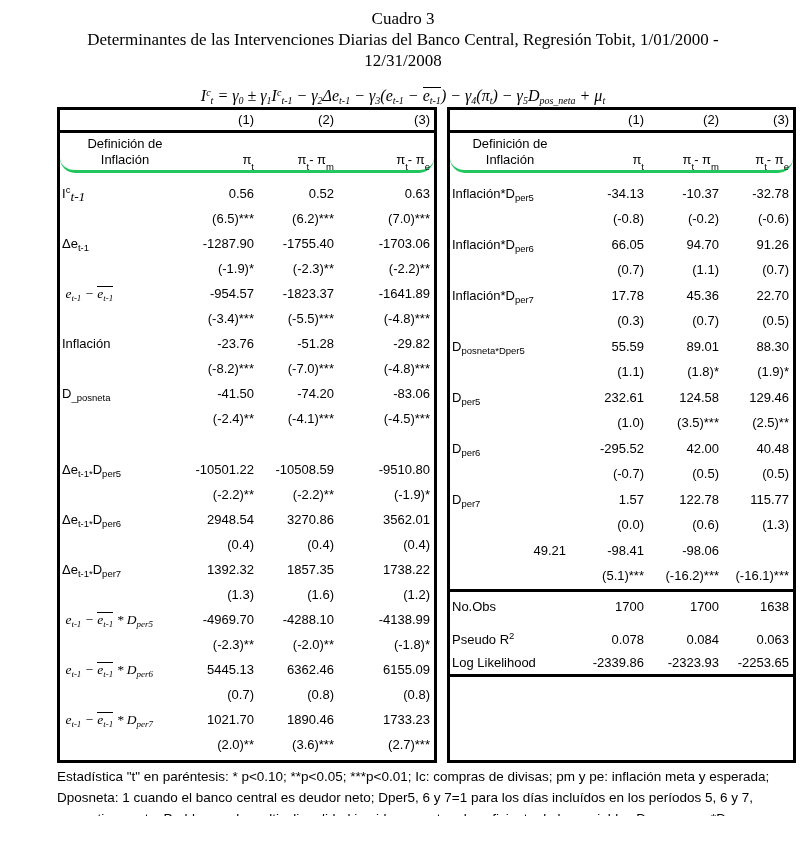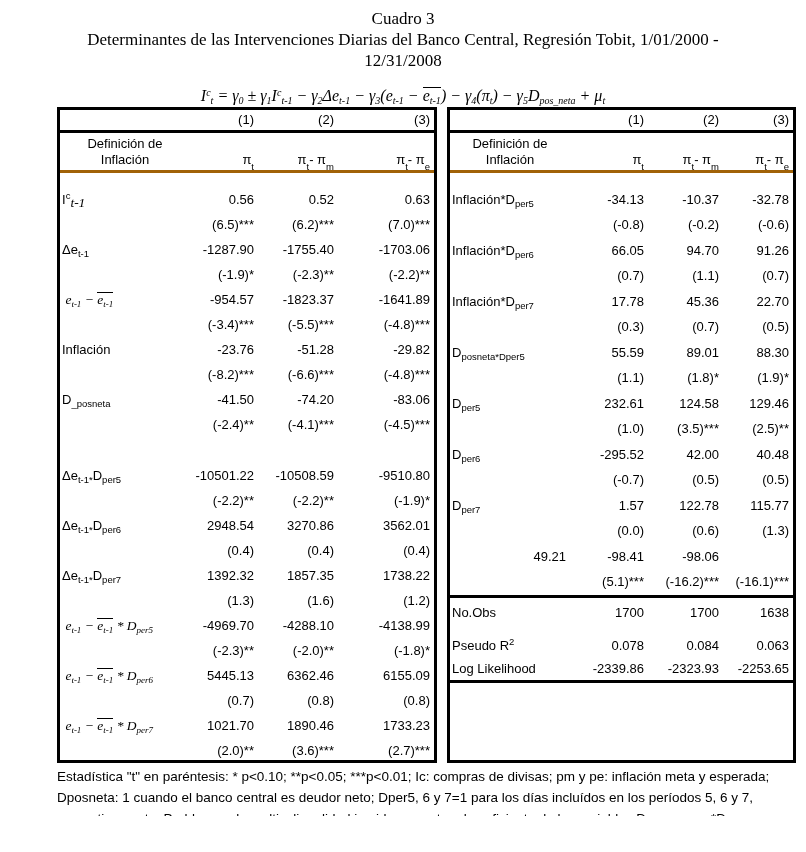--- a/index.html
+++ b/index.html
@@ -20,25 +20,25 @@
   .table-left{left:57px;width:380px;height:656px;}
   .table-right{left:447px;width:349px;height:656px;}
   .row{display:grid;white-space:nowrap;}
   .table-left .row{grid-template-columns:130px 68px 80px 96px;}
   .table-right .row{grid-template-columns:120px 78px 75px 70px;}
   .cell{font-size:13px;}
   .num{text-align:right;padding-right:4px;}
   .label{padding-left:2px;text-align:left;}
 
   .cols-row{height:20px;line-height:20px;border-bottom:3px solid #000;}
-  .def-row{height:37px;border-bottom:3px solid #a16207;}
+  .def-row{height:37px;border-bottom:3px solid #22c55e;border-radius:15px;}
   .def-row .defl{text-align:center;font-size:13px;line-height:16px;padding-top:3px;}
   .def-row .num{display:flex;align-items:flex-end;justify-content:flex-end;padding-bottom:3px;}
 
-  .tbody{padding-top:14px;}
+  .tbody{padding-top:8px;}
   .pair{height:50px;}
   .table-right .pair{height:51px;}
   .pair.gap{margin-top:26px;}
   .pair .row{height:25px;line-height:25px;}
   .math{font-family:"Liberation Serif",serif;font-style:italic;font-size:13.5px;}
   .math sub{font-size:9px;}
 
   .divider{border-top:3px solid #000;}
   .stats{padding-top:2px;}
   .stat-row{height:25px;line-height:25px;}
@@ -124,21 +124,21 @@
         <div class="pair">
           <div class="row">
             <div class="cell label">Inflación</div>
             <div class="cell num">-23.76</div>
             <div class="cell num">-51.28</div>
             <div class="cell num">-29.82</div>
           </div>
           <div class="row trow">
             <div class="cell label"></div>
             <div class="cell num">(-8.2)***</div>
-            <div class="cell num">(-6.6)***</div>
+            <div class="cell num">(-7.0)***</div>
             <div class="cell num">(-4.8)***</div>
           </div>
         </div>
         <div class="pair">
           <div class="row">
             <div class="cell label">D<sub>_posneta</sub></div>
             <div class="cell num">-41.50</div>
             <div class="cell num">-74.20</div>
             <div class="cell num">-83.06</div>
           </div>

